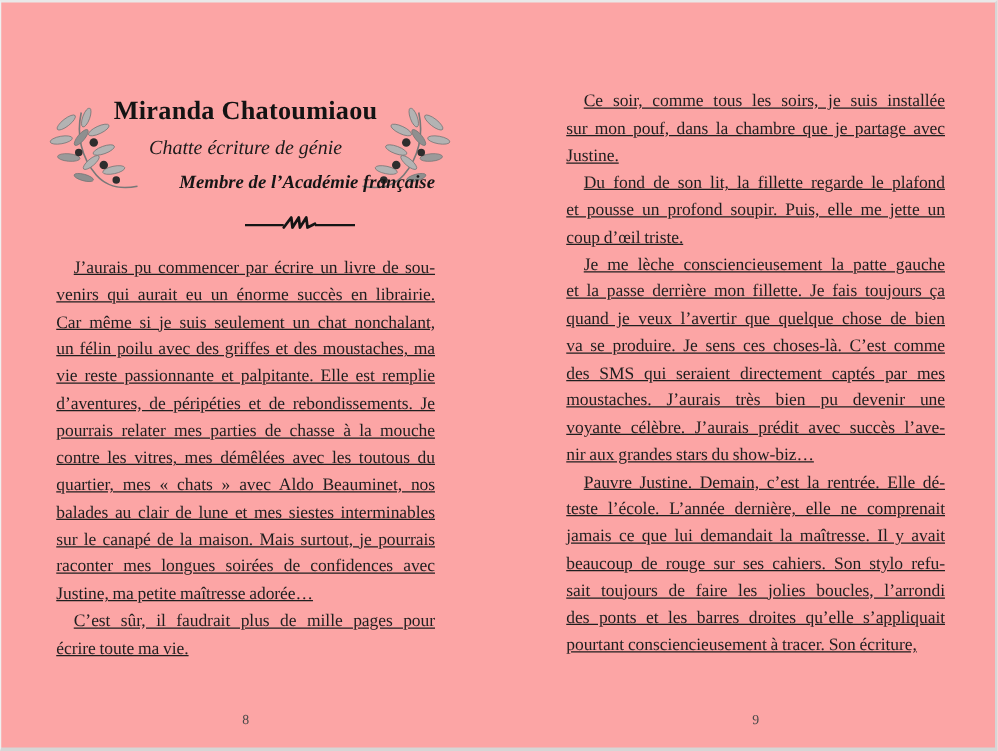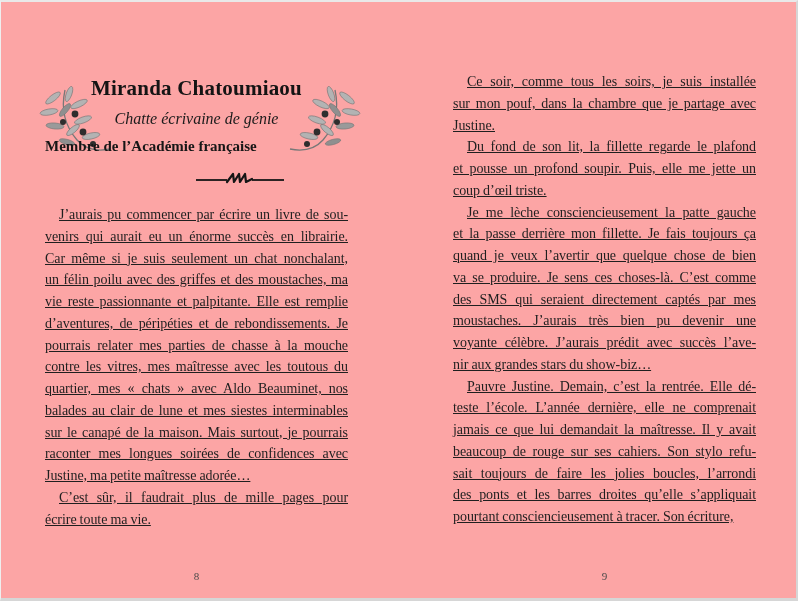--- a/index.html
+++ b/index.html
@@ -25,22 +25,22 @@
     text-align:center;font-size:21px;font-weight:700;
     letter-spacing:.2px;color:#141414;line-height:24px;
   }
   .book-subtitle{
     position:absolute;top:107px;left:0;width:100%;
     text-align:center;font-style:italic;font-size:16px;
     color:#1b1b1b;line-height:20px;
   }
   .book-affiliation{
     position:absolute;top:135px;left:0;width:100%;
-    text-align:left;font-weight:700;font-size:15px;
-    color:#161616;line-height:19px;
+    text-align:right;font-weight:700;font-size:15px;
+    color:#161616;line-height:19px;font-style:italic;
   }
   .ornament{position:absolute;width:72px;height:76px;}
   .ornament-left{left:38px;top:84px;}
   .ornament-right{left:288px;top:84px;transform:scaleX(-1);}
   .divider{position:absolute;left:149px;top:168px;width:92px;height:18px;}
 
   .body-lines{position:absolute;left:0;width:303px;text-decoration:underline;}
   .body-left{top:202px;}
   .body-right{top:69px;}
   .bline{
@@ -101,38 +101,38 @@
     <g fill="#2e2e2e">
       <circle cx="36" cy="28" r="3.4"></circle>
       <circle cx="24" cy="36" r="3"></circle>
       <circle cx="44" cy="46" r="3.4"></circle>
       <circle cx="54" cy="58" r="3"></circle>
     </g>
   </svg>
 
   <div class="page page-left">
     <div class="book-title">Miranda Chatoumiaou</div>
-    <div class="book-subtitle">Chatte écrivaine de génie</div>
+    <div class="book-subtitle">Chatte écriture de génie</div>
     <div class="book-affiliation">Membre de l’Académie française</div>
 
     <svg class="divider" viewBox="0 0 92 18">
       <path d="M2,10 H33" stroke="#151515" stroke-width="1.8" fill="none"></path>
       <path d="M33,12 L39,4 L40,12 L45,4 L46,12 L51,4 L52,12 L58,9" stroke="#151515" stroke-width="2.2" fill="none" stroke-linejoin="round" stroke-linecap="round"></path>
       <path d="M58,10 H90" stroke="#151515" stroke-width="1.8" fill="none"></path>
     </svg>
 
     <div class="body-lines body-left">
         <div class="bline indent">J’aurais pu commencer par écrire un livre de sou-</div>
         <div class="bline">venirs qui aurait eu un énorme succès en librairie.</div>
         <div class="bline">Car même si je suis seulement un chat nonchalant,</div>
         <div class="bline">un félin poilu avec des griffes et des moustaches, ma</div>
         <div class="bline">vie reste passionnante et palpitante. Elle est remplie</div>
         <div class="bline">d’aventures, de péripéties et de rebondissements. Je</div>
         <div class="bline">pourrais relater mes parties de chasse à la mouche</div>
-        <div class="bline">contre les vitres, mes maîtresse avec les toutous du</div>
+        <div class="bline">contre les vitres, mes démêlées avec les toutous du</div>
         <div class="bline">quartier, mes «&nbsp;chats&nbsp;» avec Aldo Beauminet, nos</div>
         <div class="bline">balades au clair de lune et mes siestes interminables</div>
         <div class="bline">sur le canapé de la maison. Mais surtout, je pourrais</div>
         <div class="bline">raconter mes longues soirées de confidences avec</div>
         <div class="bline plast">Justine, ma petite maîtresse adorée…</div>
         <div class="bline indent">C’est sûr, il faudrait plus de mille pages pour</div>
         <div class="bline plast">écrire toute ma vie.</div>
       </div>
 
     <div class="page-number">8</div>

